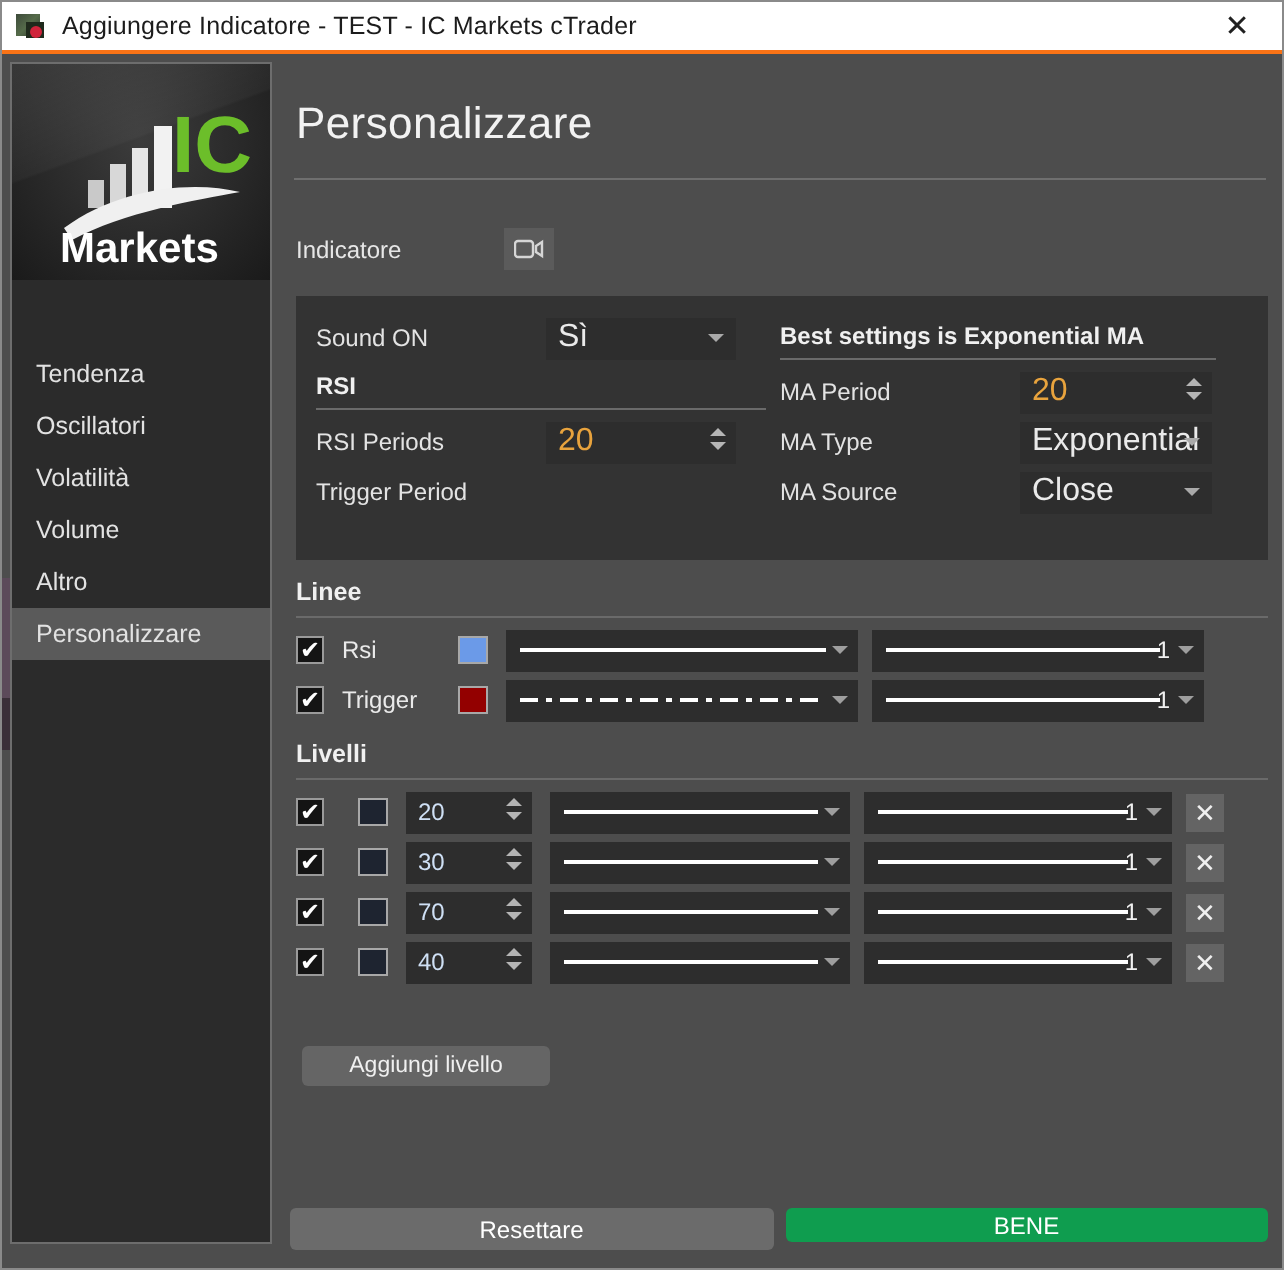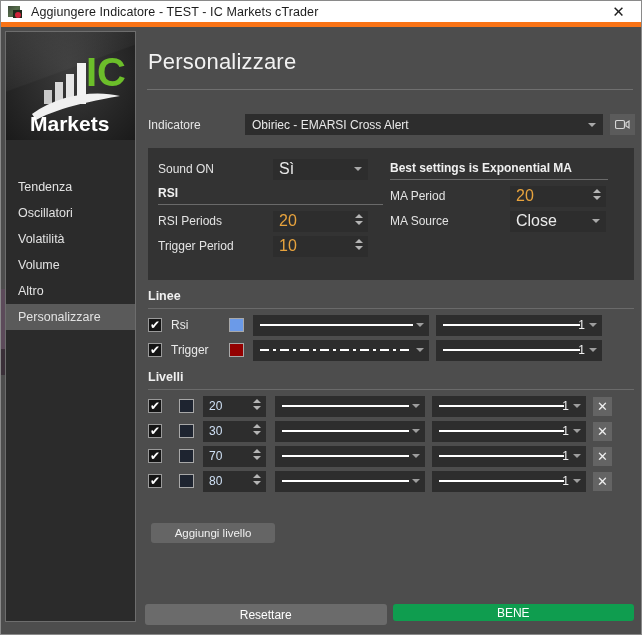--- a/index.html
+++ b/index.html
@@ -16,21 +16,21 @@
     border: 1px solid #8a8a8a;
     display: flex; flex-direction: column;
   }
 
   
   .titlebar {
     height: 26px; flex: 0 0 26px;
     background: #ffffff;
     display: flex; align-items: center;
     padding: 0 0 0 7px;
-    border-bottom: 5px solid #f97316;
+    border-bottom: 2px solid #f97316;
   }
   .titlebar-icon { width: 16px; height: 16px; position: relative; flex: 0 0 16px; }
   .titlebar-icon .sq1 { position: absolute; left: 0; top: 2px; width: 12px; height: 11px;
       background: linear-gradient(135deg,#3d4a3a 0%,#556b4a 50%,#2f3a2c 100%); }
   .titlebar-icon .sq2 { position: absolute; left: 5px; top: 6px; width: 9px; height: 8px;
       background: #1f2a1c; }
   .titlebar-icon .dot { position: absolute; left: 7px; top: 8px; width: 6px; height: 6px;
       border-radius: 50%; background: #d0243b; }
   .titlebar-title {
     font-size: 12.5px; color: #1c1c1c; margin-left: 7px;
@@ -280,24 +280,20 @@
       </div>
     </div>
 
     <div class="content">
 
       <div class="page-title">Personalizzare</div>
       <div class="title-divider"></div>
 
       <div class="indic-row">
         <div class="indic-label">Indicatore</div>
-        <div class="dropdown indic-dd">
-          <span>Obiriec - EMARSI Cross Alert</span>
-          <span class="caret"></span>
-        </div>
         <div class="cam-btn">
           <svg width="15" height="11" viewBox="0 0 15 11">
             <rect x="0.5" y="1.5" width="9" height="8" rx="1.5" fill="none" stroke="#d6d6d6" stroke-width="1.2"></rect>
             <path d="M11 4 L14 2 L14 9 L11 7 Z" fill="none" stroke="#d6d6d6" stroke-width="1.2"></path>
           </svg>
         </div>
       </div>
 
       <div class="settings-panel">
         <div class="col">
@@ -315,44 +311,44 @@
             <div class="ctrl num w95">
               <span>20</span>
               <span class="spin">
                   <span class="up"></span>
                   <span class="dn"></span>
                 </span>
             </div>
           </div>
           <div class="frow">
             <div class="flabel">Trigger Period</div>
-            <div class="ctrl num w95">
-              <span>10</span>
-              <span class="spin">
-                  <span class="up"></span>
-                  <span class="dn"></span>
-                </span>
-            </div>
           </div>
         </div>
 
         <div class="col col-r">
           <div class="group-head">Best settings is Exponential MA</div>
           <div class="group-rule"></div>
           <div class="frow">
             <div class="flabel">MA Period</div>
             <div class="ctrl num w96">
               <span>20</span>
               <span class="spin">
                   <span class="up"></span>
                   <span class="dn"></span>
                 </span>
             </div>
           </div>
           <div class="frow">
+            <div class="flabel">MA Type</div>
+            <div class="ctrl sel w96">
+              <span>Exponential</span>
+              <span class="caret"></span>
+            </div>
+          </div>
+          <div class="frow">
             <div class="flabel">MA Source</div>
             <div class="ctrl sel w96">
               <span>Close</span>
               <span class="caret"></span>
             </div>
           </div>
         </div>
       </div>
 
       <div class="sec">
@@ -457,21 +453,21 @@
             <span class="tval">1</span>
             <span class="caret"></span>
           </div>
           <div class="del-btn">✕</div>
         </div>
 
         <div class="lvl-row">
           <div class="chk">✔</div>
           <div class="swatch" id="sw-v3" style="margin-left: 17px; background: rgb(30, 36, 48);"></div>
           <div class="lvl-num">
-            <span>80</span>
+            <span>40</span>
             <span class="spin">
                 <span class="up"></span>
                 <span class="dn"></span>
               </span>
           </div>
           <div class="style-dd" style="width:150px">
             <span class="lineprev ls-solid"></span>
             <span class="caret"></span>
           </div>
           <div class="thick-dd" style="width:154px">

